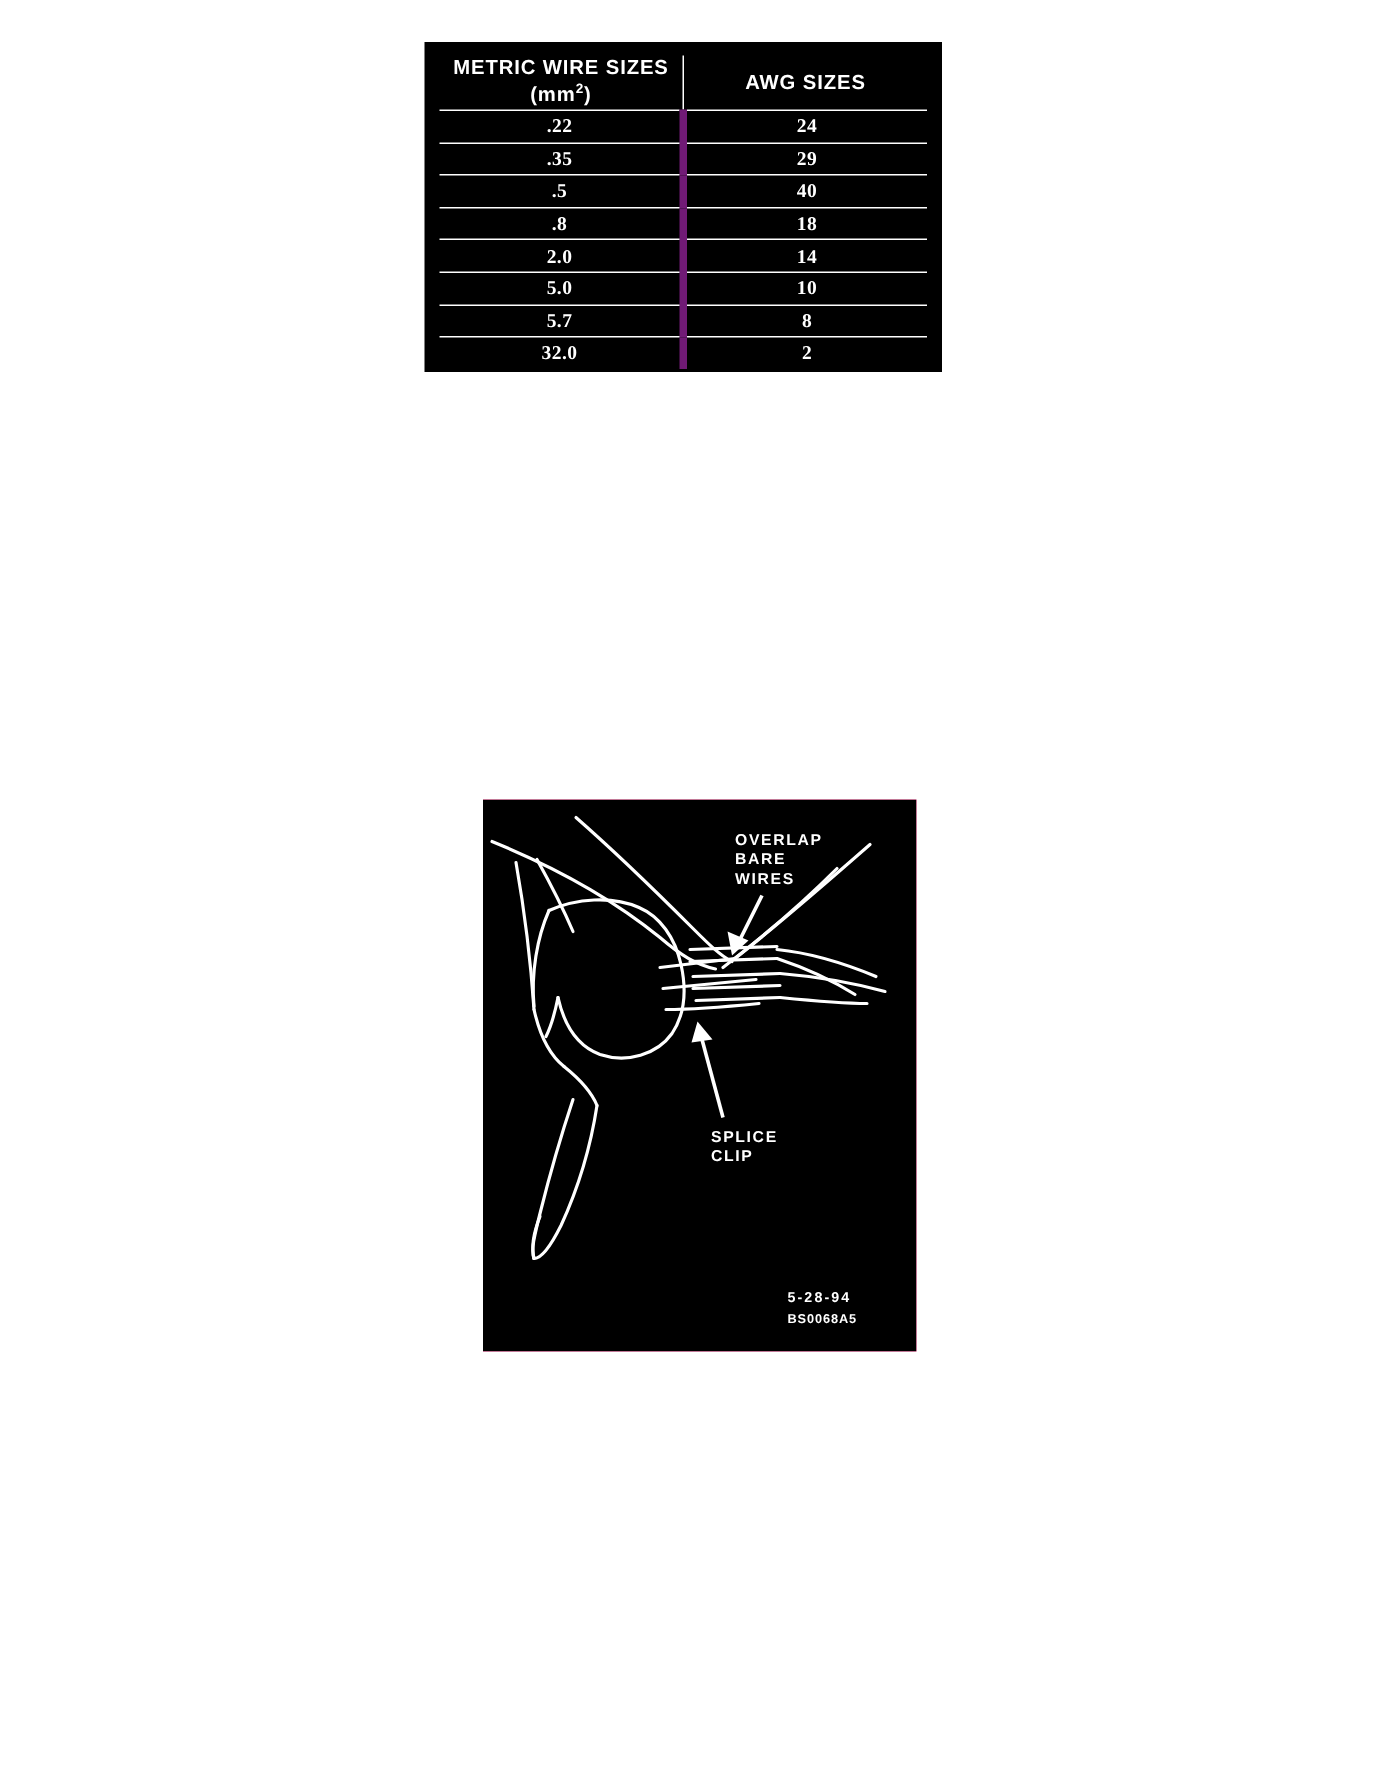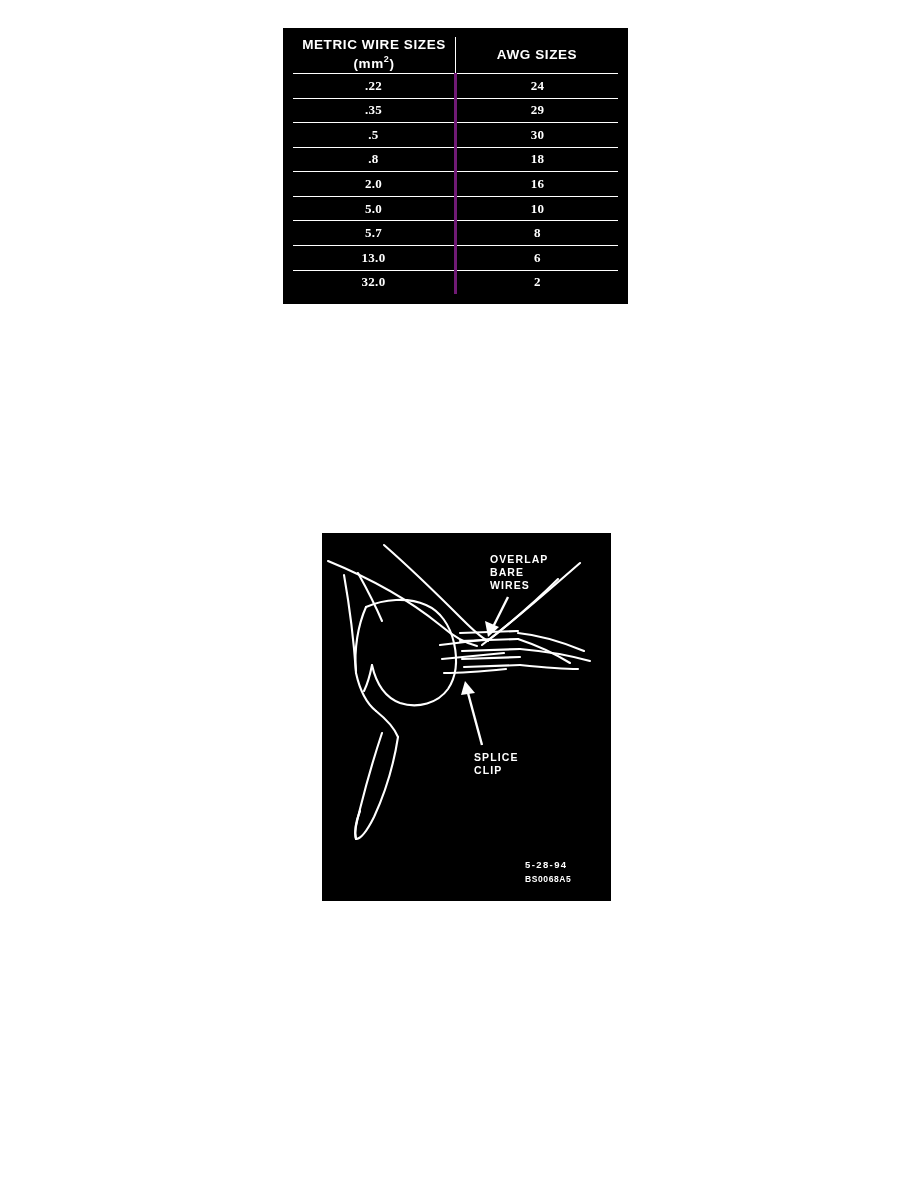--- a/index.html
+++ b/index.html
@@ -14,21 +14,21 @@
     font-family: "Liberation Sans", sans-serif;
     overflow: hidden;
   }
 
   
   #wire-table-figure {
     position: absolute;
     left: 283px;
     top: 28px;
     width: 345px;
-    height: 276px;
+    height: 220px;
     background: #000000;
     box-sizing: border-box;
     padding: 9px 10px 10px 10px;
   }
   table.wire-table {
     width: 100%;
     height: 100%;
     border-collapse: collapse;
     table-layout: fixed;
     color: #ffffff;
@@ -60,21 +60,21 @@
   }
   table.wire-table tbody td {
     height: 20.6px;
     font-size: 13px;
     font-weight: bold;
     letter-spacing: 0.3px;
     border-left: none;
     border-right: none;
   }
   table.wire-table tbody td.col-left {
-    border-right: 3px solid #701a75;
+    border-right: 5px solid #701a75;
   }
   table.wire-table tbody tr:last-child td {
     border-bottom: none;
     text-align: center;
   }
 
   
   #splice-figure {
     position: absolute;
     left: 322px;
@@ -130,41 +130,37 @@
     <tr>
           <td class="col-left">.22</td>
           <td class="col-right">24</td>
         </tr>
         <tr>
           <td class="col-left">.35</td>
           <td class="col-right">29</td>
         </tr>
         <tr>
           <td class="col-left">.5</td>
-          <td class="col-right">30</td>
+          <td class="col-right">40</td>
         </tr>
         <tr>
           <td class="col-left">.8</td>
           <td class="col-right">18</td>
         </tr>
         <tr>
           <td class="col-left">2.0</td>
-          <td class="col-right">16</td>
+          <td class="col-right">14</td>
         </tr>
         <tr>
           <td class="col-left">5.0</td>
           <td class="col-right">10</td>
         </tr>
         <tr>
           <td class="col-left">5.7</td>
           <td class="col-right">8</td>
-        </tr>
-        <tr>
-          <td class="col-left">13.0</td>
-          <td class="col-right">6</td>
         </tr>
         <tr>
           <td class="col-left">32.0</td>
           <td class="col-right">2</td>
         </tr>
       </tbody>
   </table>
 </div>
 
 <div id="splice-figure">

